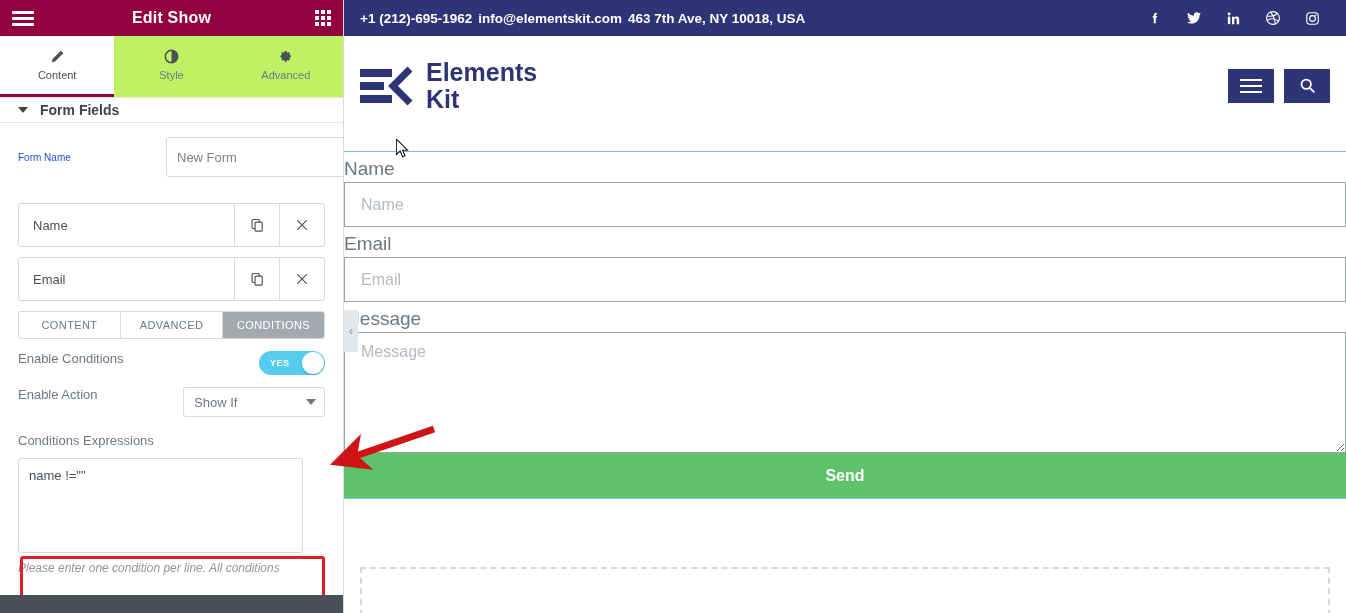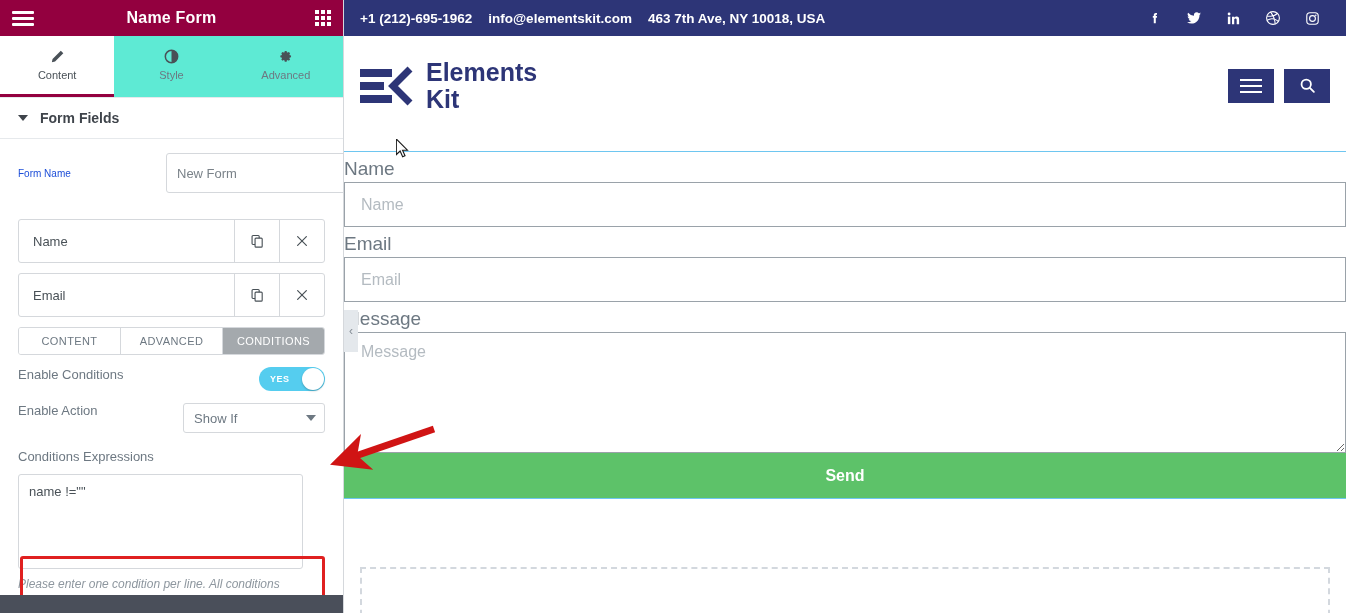--- a/index.html
+++ b/index.html
@@ -33,29 +33,29 @@
   .hamburger i { display: block; height: 3px; background: #fff; border-radius: 1px; }
   .grid-icon { position: relative; z-index: 2; display: grid;
     grid-template-columns: repeat(3, 4px); grid-template-rows: repeat(3, 4px);
     gap: 2px; cursor: pointer; }
   .grid-icon i { background: #fff; display: block; }
 
   #panel-tabs { display: flex; height: 62px; background: #ffffff;
     border-bottom: 1px solid #e6e9ec; }
   .ptab { flex: 1; display: flex; flex-direction: column; align-items: center;
     justify-content: center; gap: 5px; font-size: 11px; color: #6d7882;
-    background: #5eead4; cursor: pointer; border-bottom: 3px solid transparent; }
+    background: #bef264; cursor: pointer; border-bottom: 3px solid transparent; }
   .ptab.active { background: #ffffff; color: #495157; border-bottom-color: #93003f; }
   .ptab .ico { font-size: 15px; line-height: 1; color: #495157; }
   .ptab .ico svg { display: block; }
 
   #panel-scroll { height: calc(613px - 36px - 62px - 18px); overflow: hidden;
     background: #fff; position: relative; }
   .section-head { display: flex; align-items: center; gap: 12px;
-    padding: 12px 18px; border-bottom: 1px solid #e6e9ec; }
+    padding: 4px 18px; border-bottom: 1px solid #e6e9ec; }
   .section-head .caret { width: 0; height: 0; border-left: 5px solid transparent;
     border-right: 5px solid transparent; border-top: 6px solid #3f444b; }
   .section-head .lbl { font-size: 14px; font-weight: bold; color: #3f444b; }
 
   .ctrl-row { display: flex; align-items: center; padding: 14px 18px 0 18px; }
   .ctrl-row .ctrl-label { flex: 0 0 auto; width: 148px; font-size: 10px; color: #1d4ed8; }
   .txt-input { flex: 1; height: 40px; border: 1px solid #d5d8dc; border-radius: 3px;
     background: #fff; padding: 0 10px; font-size: 13px; color: #7a8289;
     font-family: "Liberation Sans", sans-serif; outline: none; }
 
@@ -108,21 +108,21 @@
 
   #panel-footer { position: absolute; left: 0; bottom: 0; width: 344px; height: 18px;
     background: #4a4f5a; }
 
   
   #site { position: absolute; left: 344px; top: 0; width: 1002px; height: 613px;
     background: #ffffff; overflow: hidden; }
 
   #topbar { height: 36px; background: #2d3577; display: flex; align-items: center;
     justify-content: space-between; padding: 0 26px 0 16px; }
-  #topbar .info { display: flex; align-items: flex-end; gap: 16px; color: #ffffff;
+  #topbar .info { display: flex; align-items: flex-end; gap: 6px; color: #ffffff;
     font-size: 13.5px; font-weight: bold; }
   #topbar .socials { display: flex; align-items: center; gap: 24px; }
   #topbar .socials .s { color: #ffffff; display: flex; align-items: center;
     cursor: pointer; }
   #topbar .socials .s svg { display: block; }
 
   #nav { height: 75px; background: #ffffff; display: flex; align-items: center;
     justify-content: space-between; padding: 0 16px 0 16px; margin-top: 12px; }
   .brand { display: flex; align-items: center; gap: 12px; }
   .brand .mark { position: relative; width: 54px; height: 40px; }
@@ -175,21 +175,21 @@
 <div id="root">
 
   <div id="panel">
 
     <div id="panel-header">
       <div class="hamburger">
         <i></i>
           <i></i>
           <i></i>
       </div>
-      <div class="title">Name Form</div>
+      <div class="title">Edit Show</div>
       <div class="grid-icon">
         <i></i>
           <i></i>
           <i></i>
           <i></i>
           <i></i>
           <i></i>
           <i></i>
           <i></i>
           <i></i>

